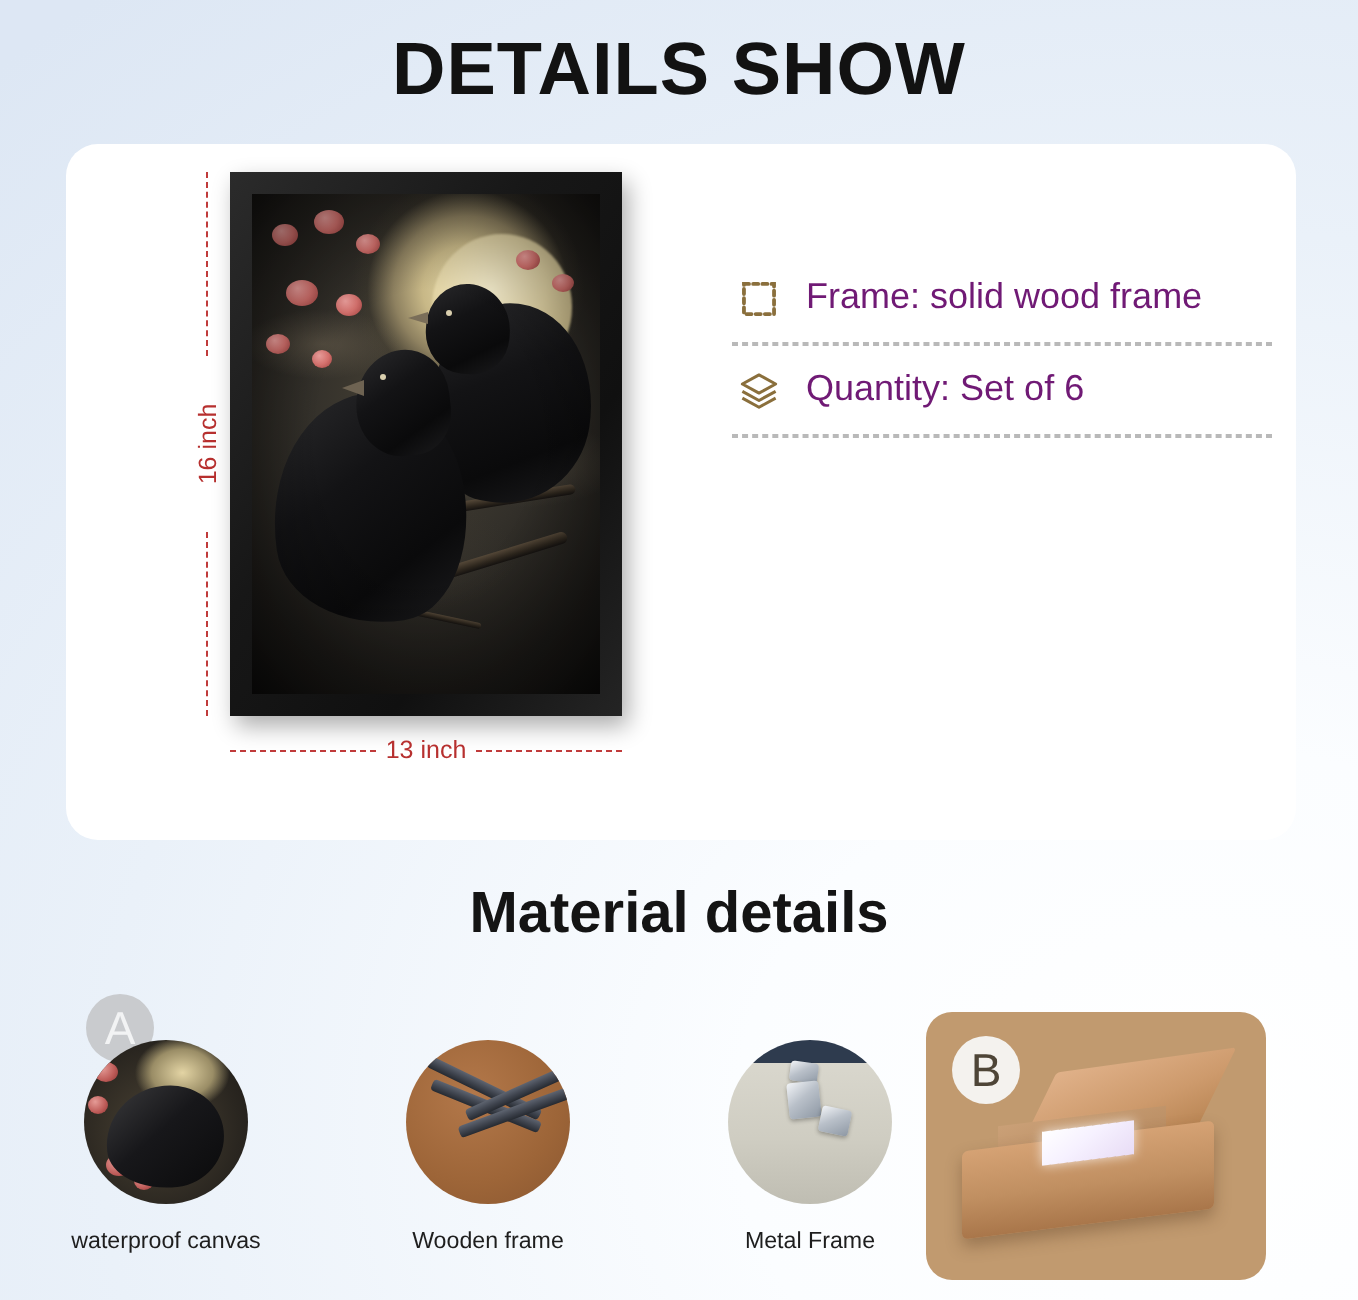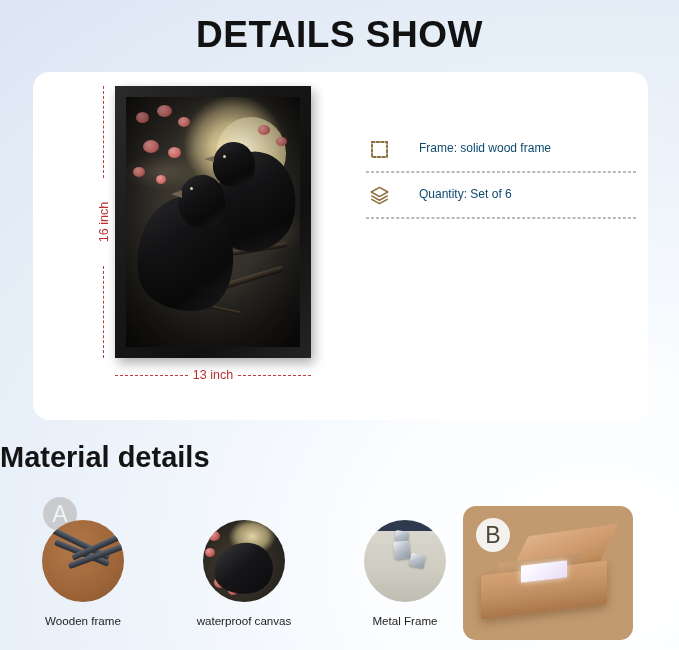--- a/index.html
+++ b/index.html
@@ -236,32 +236,32 @@
   .feat-icon {
     flex: 0 0 26px;
     width: 26px;
     height: 26px;
     display: flex;
     align-items: center;
     justify-content: center;
     color: #8a6f3c;
   }
   .feat-text {
-    font-size: 12px;
-    color: #0c4a6e;
+    font-size: 18px;
+    color: #701a75;
     line-height: 1.33;
-    margin-left: 16px;
   }
 
   
   .sub-title {
     position: absolute;
     top: 441px;
     left: 0;
     width: 679px;
+    text-align: center;
     font-size: 29px;
     font-weight: bold;
     color: #141414;
   }
 
   .materials {
     position: absolute;
     left: 34px;
     top: 520px;
     width: 420px;
@@ -525,38 +525,38 @@
     </div>
   </div>
 
   <div class="sub-title">Material details</div>
 
   <div class="badge badge-a">A</div>
 
   <div class="materials">
 
     <div class="mat-item">
-      <div class="mat-thumb thumb-wood">
-        <span class="bar" style="left:10%; top:26%; width:62px; height:6px; transform:rotate(26deg);"></span>
-        <span class="bar" style="left:14%; top:36%; width:58px; height:6px; transform:rotate(22deg);"></span>
-        <span class="bar" style="left:34%; top:28%; width:58px; height:6px; transform:rotate(-24deg);"></span>
-        <span class="bar" style="left:30%; top:40%; width:60px; height:6px; transform:rotate(-20deg);"></span>
-      </div>
-      <span class="mat-caption">Wooden frame</span>
-    </div>
-
-    <div class="mat-item">
       <div class="mat-thumb thumb-canvas">
         <span class="tc-bloss" style="left:6%;  top:14%; width:12px; height:10px;"></span>
         <span class="tc-bloss" style="left:2%;  top:34%; width:10px; height:9px;"></span>
         <span class="tc-bloss" style="left:14%; top:70%; width:13px; height:11px;"></span>
         <span class="tc-bloss" style="left:30%; top:80%; width:10px; height:9px;"></span>
         <div class="tc-crow"></div>
       </div>
       <span class="mat-caption">waterproof canvas</span>
+    </div>
+
+    <div class="mat-item">
+      <div class="mat-thumb thumb-wood">
+        <span class="bar" style="left:10%; top:26%; width:62px; height:6px; transform:rotate(26deg);"></span>
+        <span class="bar" style="left:14%; top:36%; width:58px; height:6px; transform:rotate(22deg);"></span>
+        <span class="bar" style="left:34%; top:28%; width:58px; height:6px; transform:rotate(-24deg);"></span>
+        <span class="bar" style="left:30%; top:40%; width:60px; height:6px; transform:rotate(-20deg);"></span>
+      </div>
+      <span class="mat-caption">Wooden frame</span>
     </div>
 
     <div class="mat-item">
       <div class="mat-thumb thumb-hook">
         <span class="hook-piece" style="left:38%; top:14%; width:14px; height:10px; transform:rotate(8deg);"></span>
         <span class="hook-piece" style="left:36%; top:26%; width:16px; height:18px; transform:rotate(-6deg);"></span>
         <span class="hook-piece" style="left:56%; top:42%; width:15px; height:13px; transform:rotate(12deg);"></span>
       </div>
       <span class="mat-caption">Metal Frame</span>
     </div>

